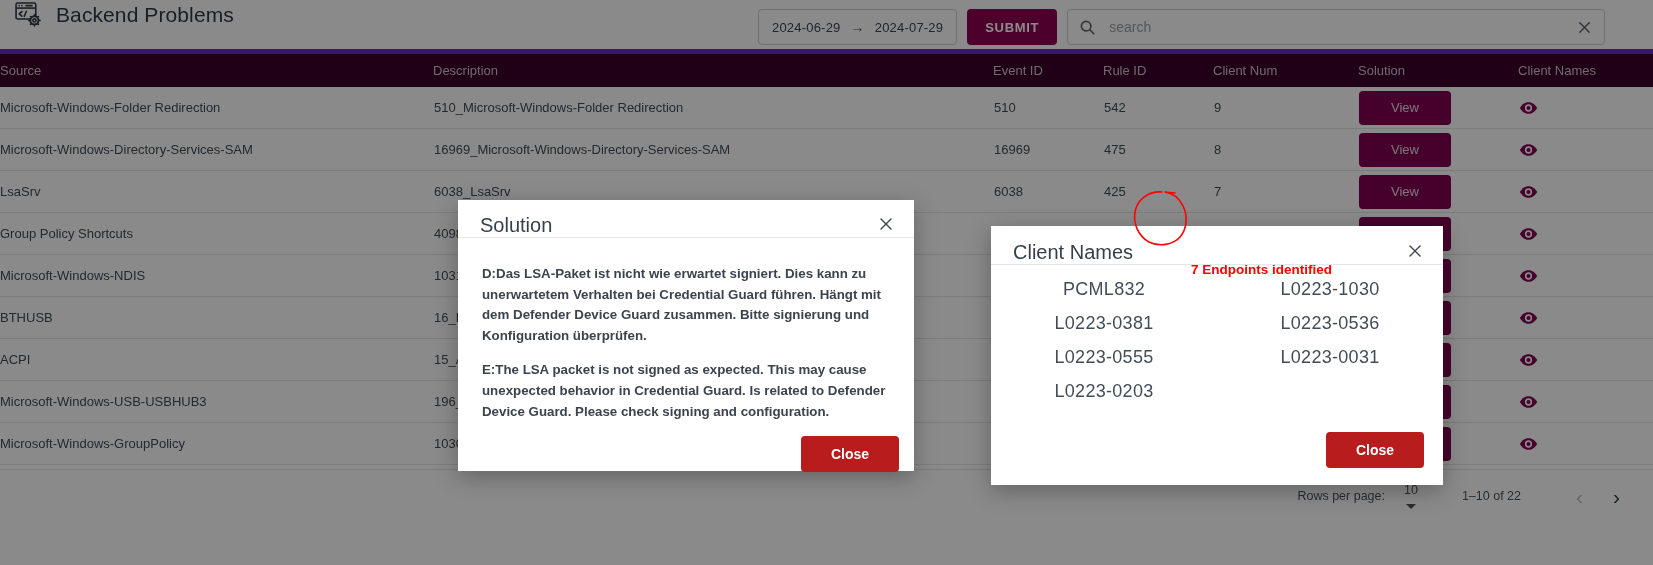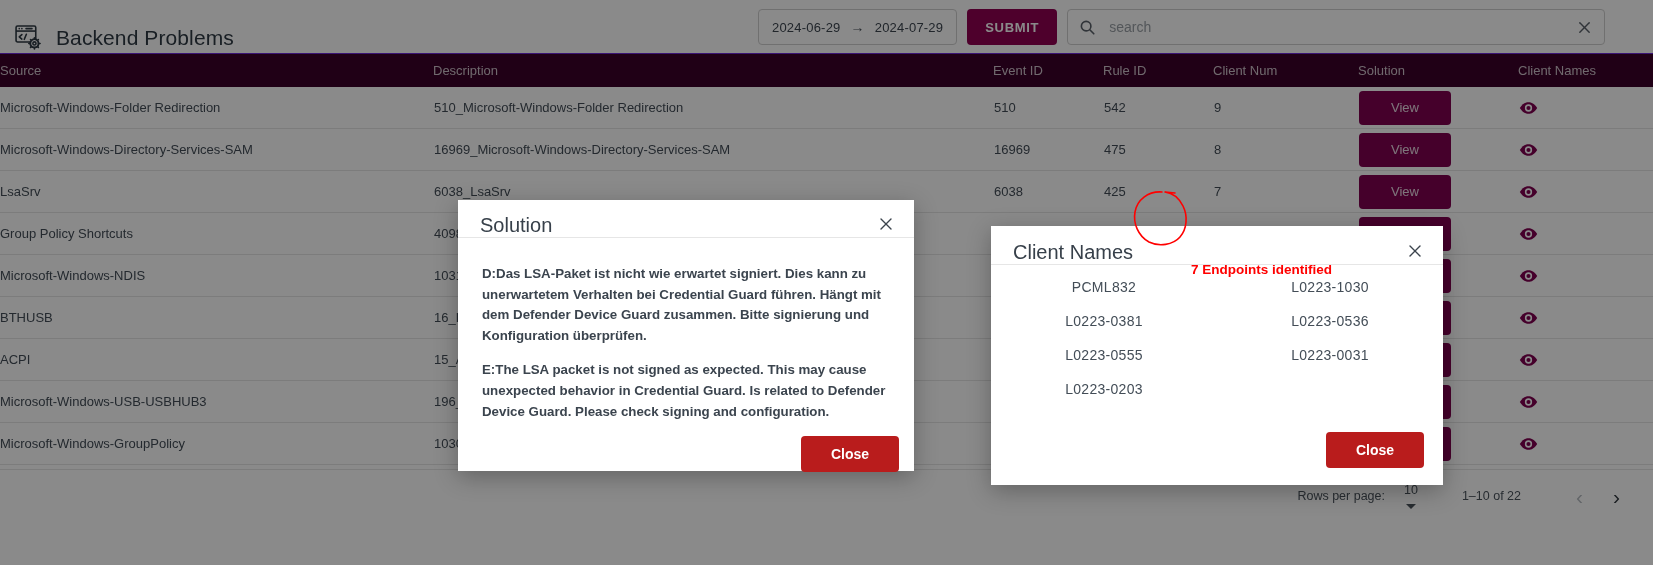--- a/index.html
+++ b/index.html
@@ -20,25 +20,25 @@
   #page-root {
     position: absolute;
     inset: 0;
     background: #ffffff;
   }
 
   
   .app-header {
     height: 54px;
     display: flex;
-    align-items: flex-end;
+    align-items: flex-start;
     padding: 0 18px 0 14px;
     box-sizing: border-box;
     background: #ffffff;
-    border-bottom: 1px solid #6d28d9;
+    border-bottom: 5px solid #6d28d9;
     position: relative;
   }
   .brand {
     display: flex;
     align-items: center;
     gap: 12px;
   }
   .brand-icon {
     width: 30px;
     height: 30px;
@@ -333,21 +333,21 @@
     top: 15px;
   }
   .client-grid {
     flex: 1 1 auto;
     padding: 14px 0 0 0;
     display: grid;
     grid-template-columns: 1fr 1fr;
     grid-auto-rows: 34px;
     align-content: start;
     justify-items: center;
-    font-size: 14px;
+    font-size: 18px;
     color: #434d57;
     letter-spacing: .3px;
   }
   #client-modal .modal-footer { padding: 0 19px 17px 15px; }
 
   
   #red-circle {
     position: absolute;
     left: 1129px;
     top: 188px;

